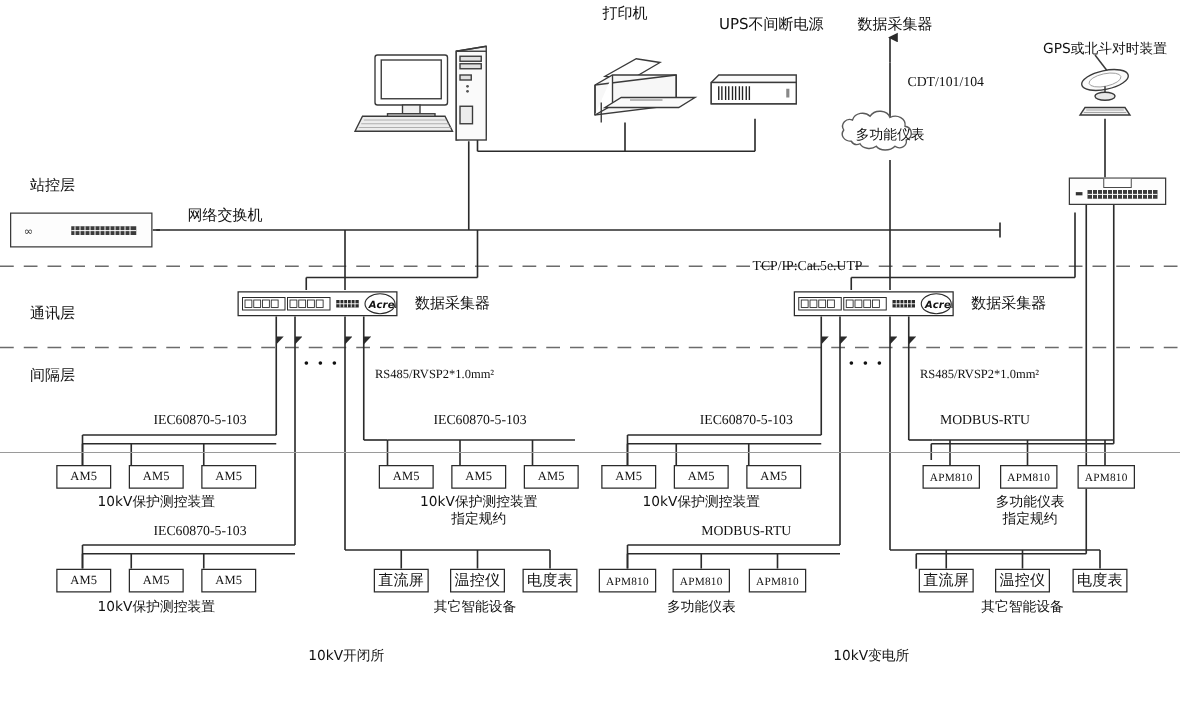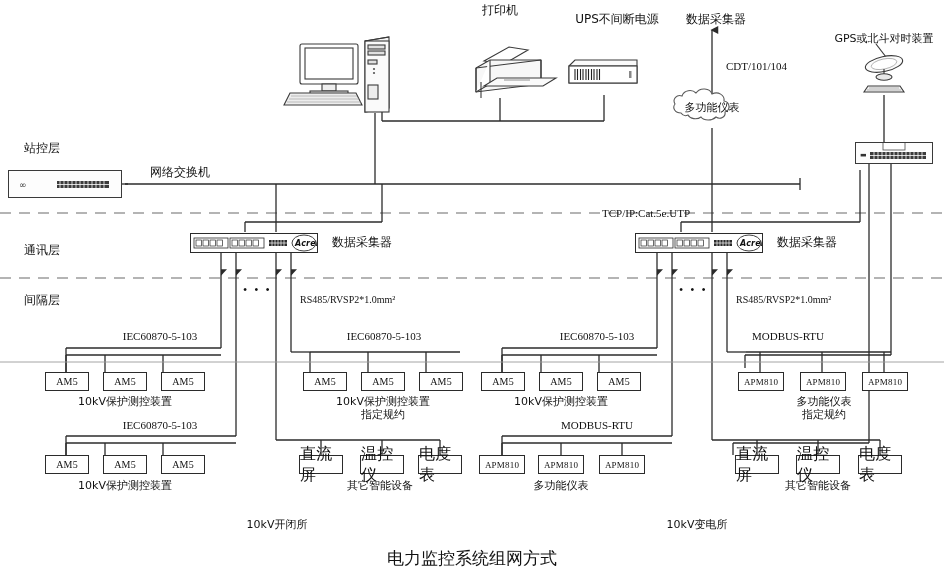--- a/index.html
+++ b/index.html
@@ -37,21 +37,21 @@
     position:absolute;
     box-sizing:border-box;
     border:1px solid #2b2b2b;
     background:#fff;
     font-size:10px;
     font-family:"Liberation Serif","DejaVu Serif",serif;
     display:flex;align-items:center;justify-content:center;
     color:#111;
     letter-spacing:.2px;
   }
-  .dev-cn{font-family:"DejaVu Sans","Liberation Sans",sans-serif;font-size:16px;}
+  .dev-cn{font-family:"DejaVu Sans","Liberation Sans",sans-serif;font-size:12px;}
 </style>
 </head>
 <body>
 
 <div id="stage">
 
   <svg id="svg-layer" viewBox="0 0 944 576">
     <defs>
       <marker id="arrowUp" markerWidth="8" markerHeight="8" refX="3" refY="1.2" orient="auto">
         <path d="M3,0 L6,6 L0,6 Z" fill="#2b2b2b"></path>
@@ -446,15 +446,14 @@
   <div class="lbl lbl-cn t11 center" style="left:561px;top:480px;">多功能仪表</div>
 
   <div class="dev dev-cn" style="left:735px;top:455px;width:44px;height:19px;">直流屏</div>
   <div class="dev dev-cn" style="left:796px;top:455px;width:44px;height:19px;">温控仪</div>
   <div class="dev dev-cn" style="left:858px;top:455px;width:44px;height:19px;">电度表</div>
   <div class="lbl lbl-cn t11 center" style="left:818px;top:480px;">其它智能设备</div>
 
   <div class="lbl lbl-cn t11 center" style="left:277px;top:519px;">10kV开闭所</div>
   <div class="lbl lbl-cn t11 center" style="left:697px;top:519px;">10kV变电所</div>
 
-  <div class="lbl lbl-cn t17 center" style="left:472px;top:549px;">电力监控系统组网方式</div>
 
 </div>
 
 </body></html>

